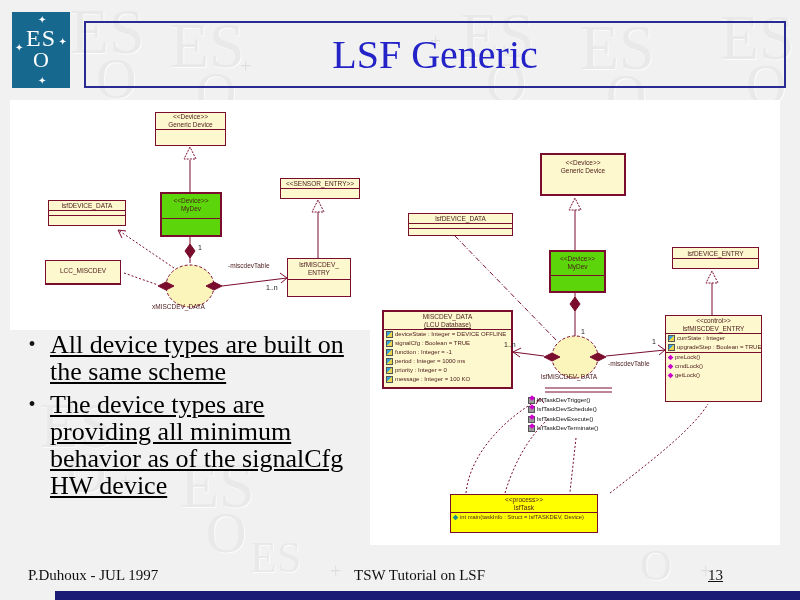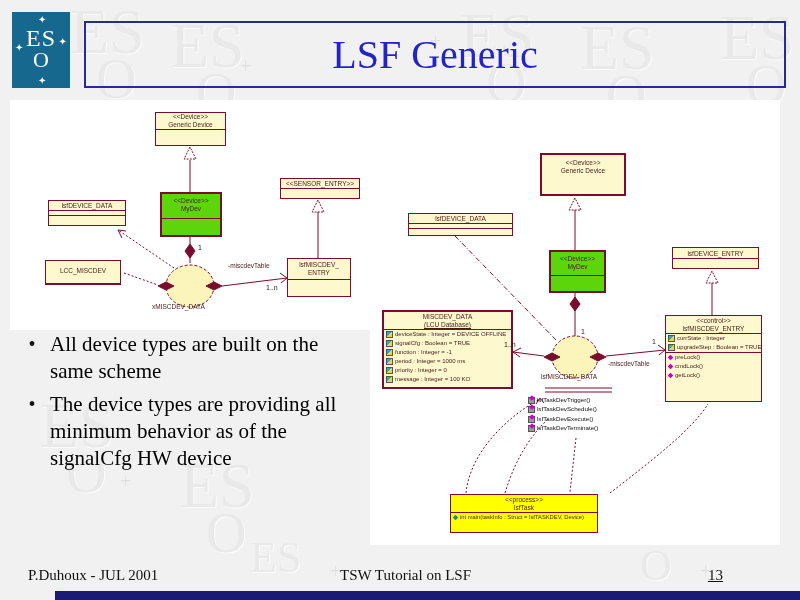--- a/index.html
+++ b/index.html
@@ -36,21 +36,21 @@
   .oicon{flex:0 0 5px;width:5px;height:5px;background:#cc00cc;transform:rotate(45deg) scale(0.8);}
   .ticon{flex:0 0 7px;width:7px;height:7px;position:relative;}
   .ticon .sq{position:absolute;left:0;top:1px;width:5px;height:5px;background:#9a9a9a;border:0.5px solid #555;}
   .ticon .dm{position:absolute;left:2px;top:0;width:4px;height:4px;background:#cc00cc;transform:rotate(45deg);}
   .dlbl{position:absolute;font:6.5px/1.1 "Liberation Sans",sans-serif;color:#4a1a1a;white-space:nowrap;}
   .mult{position:absolute;font:7px/1 "Liberation Sans",sans-serif;color:#222;}
   
   .bullets{position:absolute;left:14px;top:331px;width:352px;}
   .bullet{display:flex;margin-bottom:6px;}
   .bmark{width:36px;text-align:center;font-size:20px;line-height:27px;flex:0 0 36px;}
-  .btext{font-size:21px;line-height:27px;width:312px;color:#000;}
+  .btext{font-size:26px;line-height:27px;width:312px;color:#000;text-decoration:underline;}
   
   .foot{position:absolute;top:567px;font-size:15px;color:#111;}
   .botbar{position:absolute;left:55px;top:591px;width:745px;height:9px;background:#1b1b75;}
   svg.ov{position:absolute;left:0;top:0;pointer-events:none;}
 </style>
 </head>
 <body>
 
 <div class="slide">
 
@@ -310,18 +310,18 @@
     <div class="bullet">
       <div class="bmark">•</div>
       <div class="btext">All device types are built on the same scheme</div>
     </div>
     <div class="bullet">
       <div class="bmark">•</div>
       <div class="btext">The device types are providing all minimum behavior as of the signalCfg HW device</div>
     </div>
   </div>
 
-  <div class="foot" style="left:28px;">P.Duhoux - JUL 2001</div>
-  <div class="foot" style="left:340px;text-align:right;">TSW Tutorial on LSF</div>
+  <div class="foot" style="left:28px;">P.Duhoux - JUL 1997</div>
+  <div class="foot" style="left:354px;text-align:right;">TSW Tutorial on LSF</div>
   <div class="foot" style="left:708px;text-decoration:underline;">13</div>
   <div class="botbar"></div>
 
 </div>
 
 </body></html>

